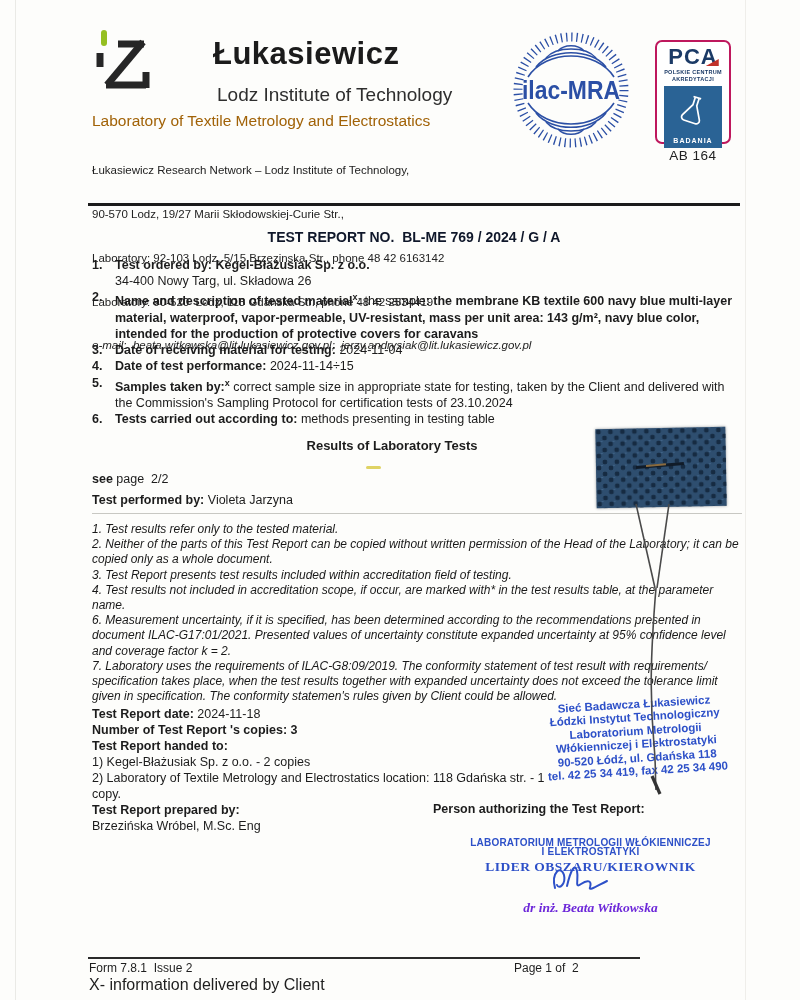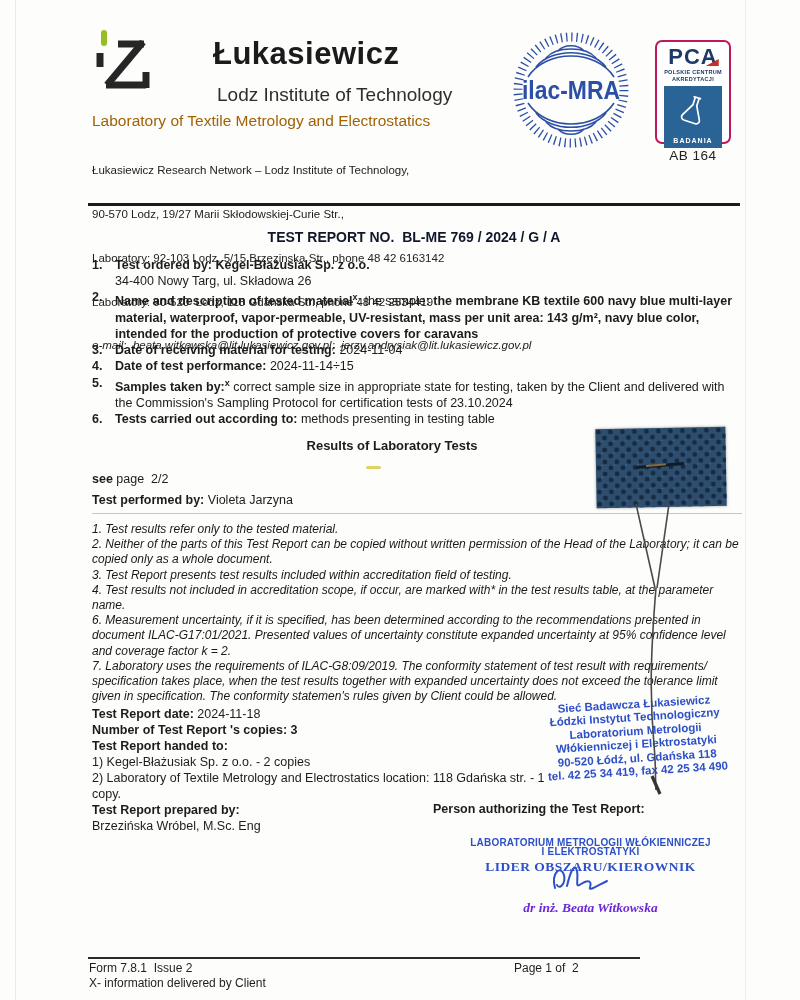--- a/index.html
+++ b/index.html
@@ -64,21 +64,21 @@
             radial-gradient(circle at 3px 3px,#162b42 2.1px,transparent 2.7px),
             radial-gradient(circle at 9px 9px,#162b42 2.1px,transparent 2.7px),
             radial-gradient(circle at 6px 0px,#3f6286 1px,transparent 1.6px);
           background-size:12px 12px;}
   .fabric .slit{position:absolute;left:40px;top:36px;width:48px;height:3px;background:#101b28;transform:rotate(-4deg);}
   .fabric .slit-hl{position:absolute;left:50px;top:36px;width:20px;height:1.5px;background:#8a6b3f;transform:rotate(-4deg);}
   .thread-svg{position:absolute;left:0;top:0;z-index:5;pointer-events:none;}
   
   .footer-rule{position:absolute;left:88px;top:957px;width:552px;height:2px;background:#2a2a2a;}
   .footer-form{position:absolute;left:89px;top:961px;font-size:12px;color:#1e1e1e;}
-  .footer-x{position:absolute;left:89px;top:976px;font-size:12px;color:#1e1e1e;}
+  .footer-x{position:absolute;left:89px;top:976px;font-size:16px;color:#1e1e1e;}
   .footer-page{position:absolute;left:514px;top:961px;font-size:12px;color:#1e1e1e;}
 </style>
 </head>
 <body>
 
 <div class="page">
 
   <div class="scanline-l"></div>
   <div class="scanline-r"></div>
 

